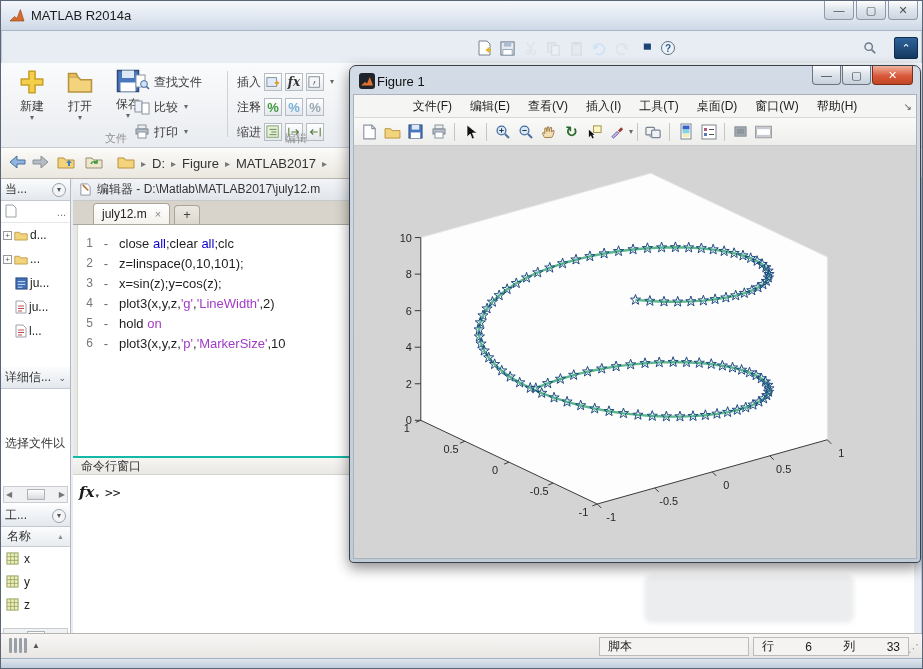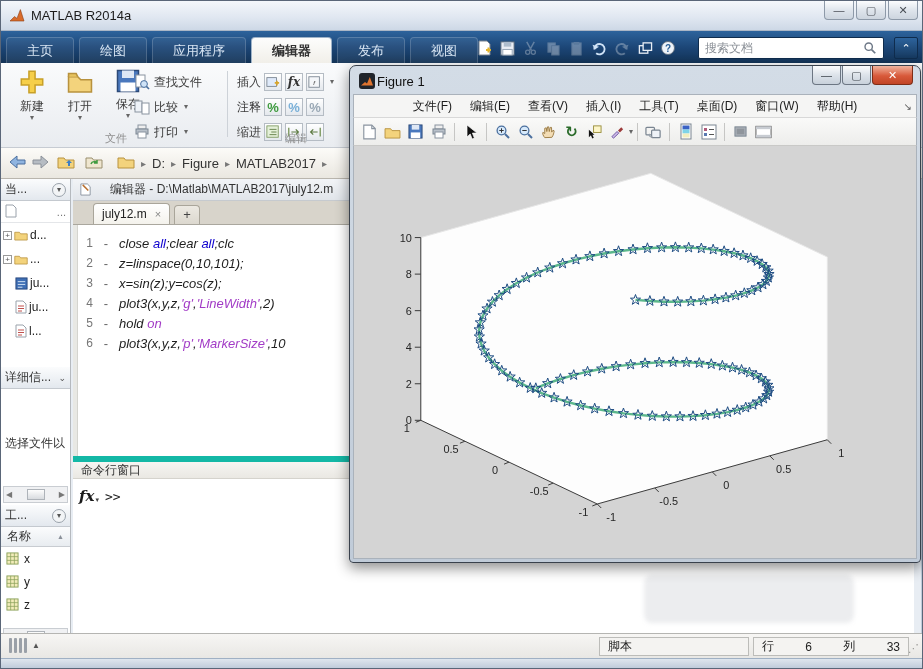--- a/index.html
+++ b/index.html
@@ -75,27 +75,27 @@
          display:flex;align-items:center;font-size:12px;padding:0 8px;color:#222;}
   .edtab .x{margin-left:8px;color:#888;font-size:11px;}
   .edplus{height:19px;width:26px;background:linear-gradient(#ece9e2,#dcd8cf);border:1px solid #a9a59a;border-bottom:none;border-radius:4px 4px 0 0;
           margin-left:4px;text-align:center;font-size:13px;color:#444;line-height:18px;}
   .codearea{position:relative;height:231px;background:#fff;font-family:"DejaVu Sans Mono",monospace;font-size:13px;}
   .codearea:before{content:"";position:absolute;left:0;top:0;bottom:0;width:4px;background:#e8e8e4;border-right:1px solid #d4d4cf;}
   .cline{display:flex;height:20px;align-items:center;}
   .lnum{width:20px;text-align:right;color:#777;font-size:12px;flex:none;}
   .bdash{width:26px;text-align:center;color:#666;flex:none;}
   .ccode{white-space:pre;}
-  .sg{white-space:pre;font-style:italic;}
+  .sg{white-space:pre;}
   .sg-p{color:#1e1e1e;}
   .sg-k{color:#0d00ce;}
   .sg-s{color:#a23bc6;}
 
   
-  .cmdwin{left:72px;top:455px;width:841px;height:177px;background:#fff;border-top:6px solid #14b8a6;}
+  .cmdwin{left:72px;top:455px;width:841px;height:177px;background:#fff;border-top:2px solid #14b8a6;}
   .cmdhead{height:17px;background:linear-gradient(#f6f5f2,#eae8e3);border-bottom:1px solid #d5d3cd;font-size:12px;color:#333;padding-left:8px;display:flex;align-items:center;}
   .prompt{display:flex;align-items:center;margin:8px 0 0 6px;font-size:14px;color:#222;}
   .fxmark{font-family:"DejaVu Serif",serif;font-style:italic;font-weight:bold;font-size:15px;color:#1a1a1a;}
   .fxcaret{font-size:7px;color:#444;margin:8px 6px 0 1px;}
   .gtprompt{font-family:"DejaVu Sans Mono",monospace;font-size:13px;}
   .watermark{position:absolute;right:60px;bottom:10px;width:210px;height:48px;background:rgba(185,190,198,.28);border-radius:8px;filter:blur(2px);}
 
   
   .statusbar{left:0;top:632px;width:923px;height:25px;background:linear-gradient(#f7f6f4,#e8e7e4);border-top:1px solid #b5b5b2;}
   .grip{position:absolute;left:8px;top:4px;display:flex;align-items:center;}
@@ -136,28 +136,20 @@
         <path d="M1 13 L5.5 8.6 L8 10.4 L11.4 1.6 L15 13 Z" fill="#d96b2a" stroke="#8c3d12" stroke-width=".6"></path>
       </svg>
     <span class="t">MATLAB R2014a</span>
     <div class="winbtns">
       <div class="wbtn">—</div>
       <div class="wbtn">▢</div>
       <div class="wbtn">✕</div>
     </div>
   </div>
 
-  <div class="abs tabstrip">
-    <div class="rtab">主页</div>
-    <div class="rtab">绘图</div>
-    <div class="rtab">应用程序</div>
-    <div class="rtab active">编辑器</div>
-    <div class="rtab">发布</div>
-    <div class="rtab">视图</div>
-  </div>
   <div class="qat">
     <span class="qicon">
         <svg width="15" height="16" viewBox="0 0 15 16">
           <path d="M2 1h8l3 3v11H2z" fill="#fff" stroke="#7a8violet" stroke-width="0"></path>
           <path d="M2 1h8l3 3v11H2z" fill="#fff" stroke="#78828e"></path>
           <path d="M9 10h5M11.5 7.5v5" stroke="#e4b52c" stroke-width="2"></path>
         </svg>
       </span>
     <span class="qicon">
         <svg width="15" height="15" viewBox="0 0 16 16">
@@ -203,21 +195,20 @@
           <rect x="6" y="2" width="9" height="8" fill="#1b4474" stroke="#e8eef5" stroke-width="1.4"></rect>
         </svg>
       </span>
     <span class="qicon">
         <svg width="16" height="16" viewBox="0 0 16 16">
           <circle cx="8" cy="8" r="6.5" fill="#eef3f9" stroke="#5f6d7d"></circle>
           <text x="8" y="11.5" font-size="10" text-anchor="middle" fill="#2a5f96" font-weight="bold">?</text>
         </svg>
       </span>
   </div>
-  <input class="search" placeholder="搜索文档" style="">
   <span class="searchmag"><svg width="14" height="14" viewBox="0 0 16 16">
         <circle cx="6.5" cy="6.5" r="4.2" fill="none" stroke="#6c7786" stroke-width="1.6"></circle>
         <line x1="9.8" y1="9.8" x2="14" y2="14" stroke="#6c7786" stroke-width="2"></line>
       </svg></span>
   <div class="collapsebtn">⌃</div>
 
   <div class="abs ribbon">
     <div class="bigbtn" style="left:8px">
       <svg width="26" height="26" viewBox="0 0 17 17">
           <path d="M6.5 1.5h4v5h5v4h-5v5h-4v-5h-5v-4h5z" fill="#f6cf4a" stroke="#c8a028"></path>
@@ -450,21 +441,21 @@
       <span>▶</span>
     </div>
   </div>
 
   <div class="abs editor">
     <div class="edtitle">
       <svg width="13" height="13" viewBox="0 0 14 14">
           <path d="M2 1h7l3 3v9H2z" fill="#fff" stroke="#8a94a0"></path>
           <path d="M4 2l6 6" stroke="#b86f2f" stroke-width="1.6"></path>
         </svg>
-      <span style="margin-left:18px">编辑器 - D:\Matlab\MATLAB2017\july12.m</span>
+      <span style="margin-left:5px">编辑器 - D:\Matlab\MATLAB2017\july12.m</span>
     </div>
     <div class="edtabs">
       <div class="edtab">
         <span>july12.m</span>
         <span class="x">×</span>
       </div>
       <div class="edplus">+</div>
     </div>
     <div class="codearea">
       <div style="height:8px"></div>

